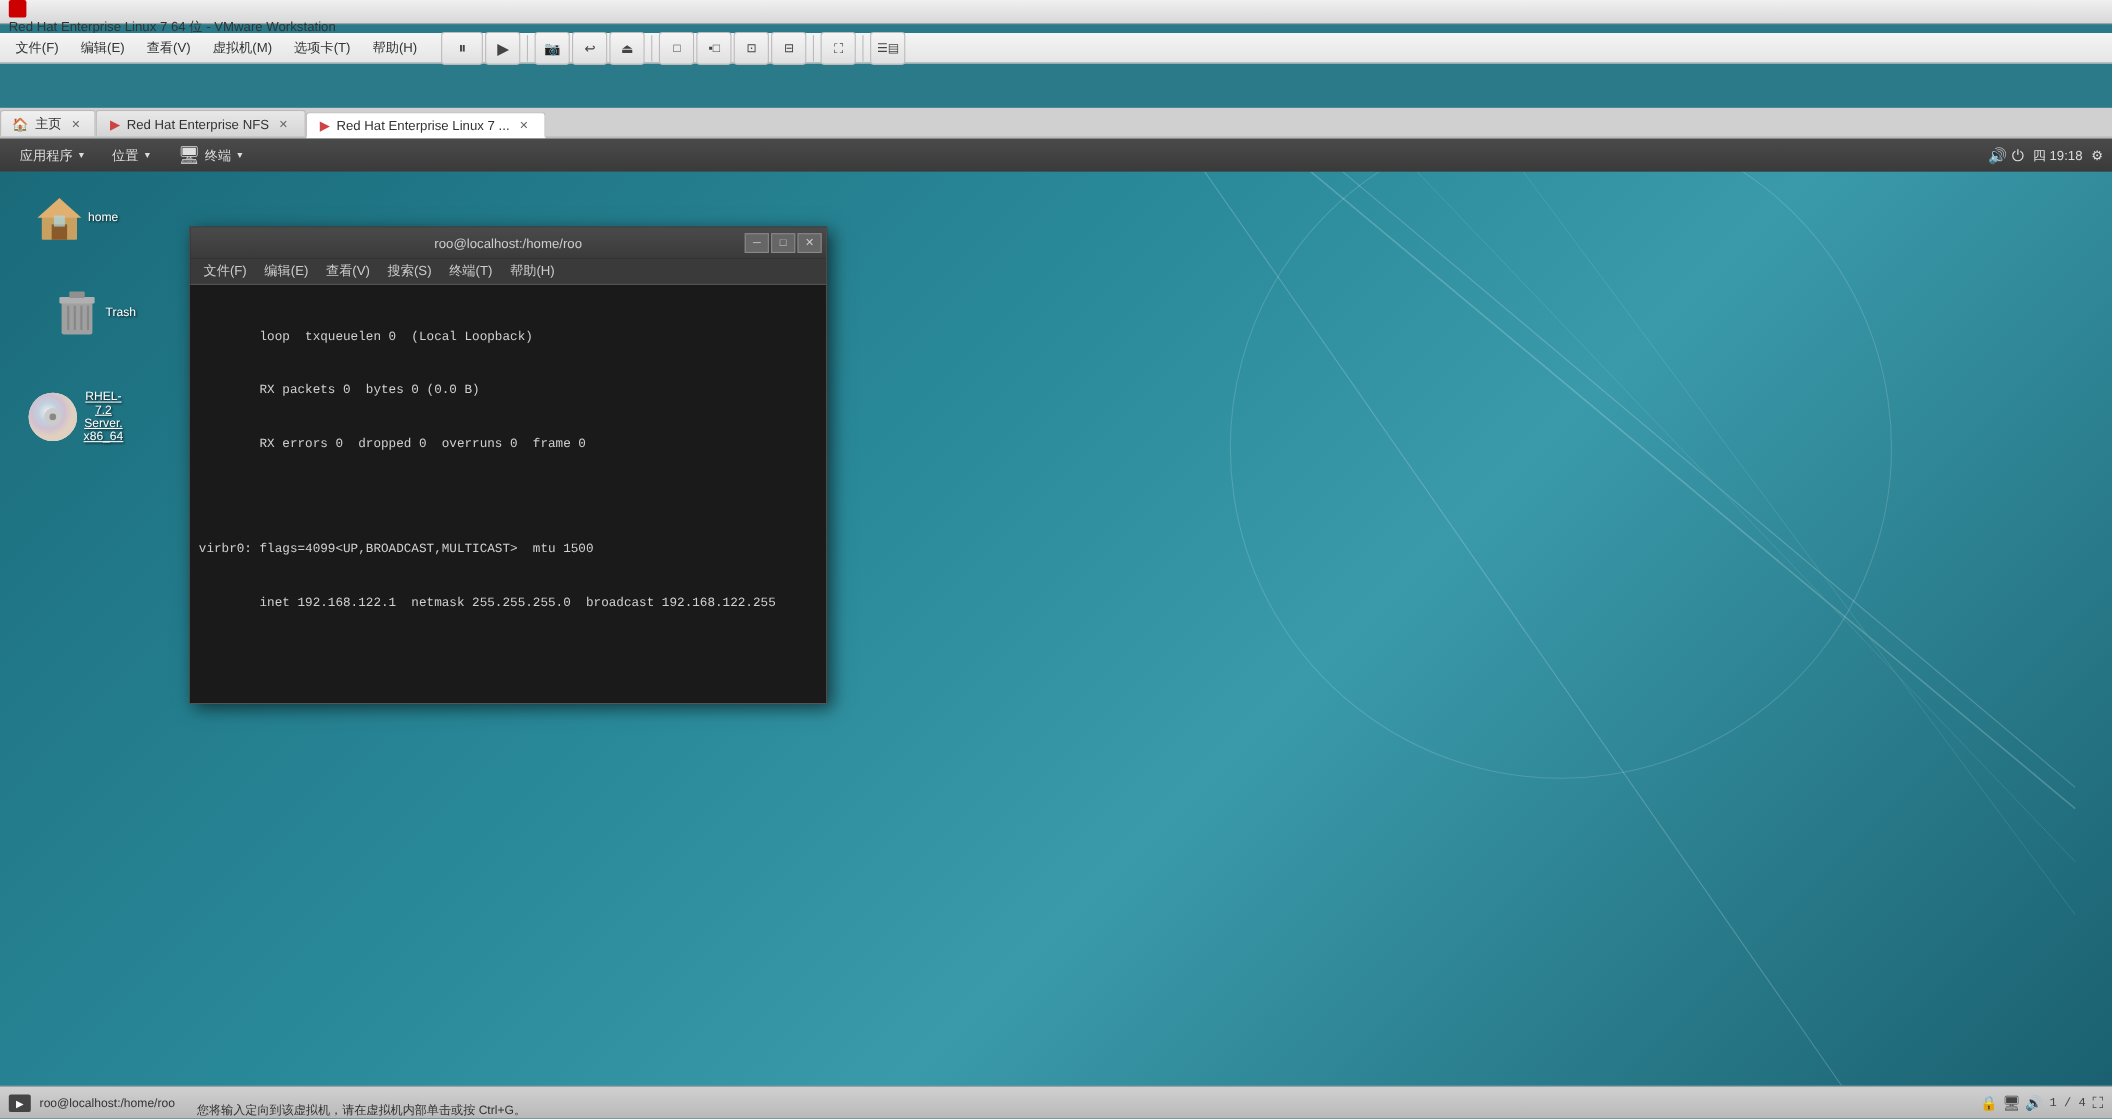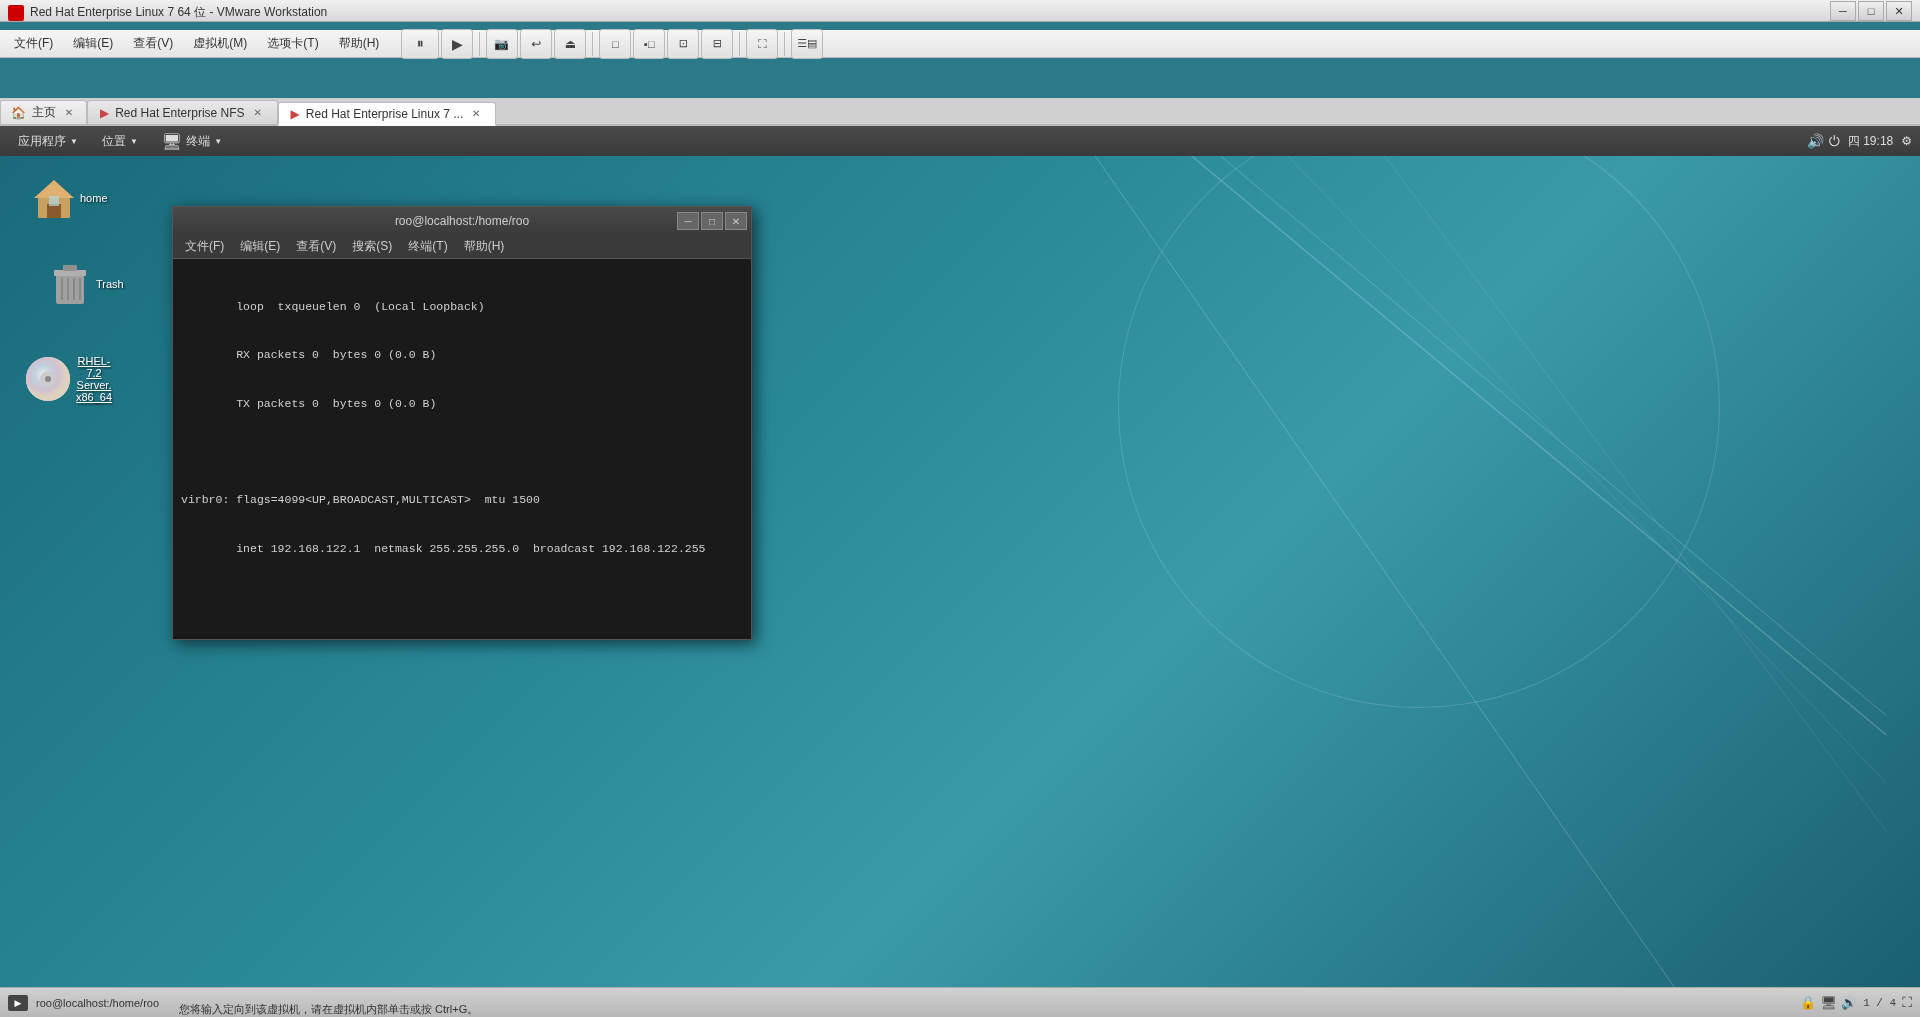--- a/index.html
+++ b/index.html
@@ -12,26 +12,27 @@
       position: relative;
     }
 
     
     #vmware-titlebar {
       width: 100%;
       height: 22px;
       background: linear-gradient(to bottom, #f0f0f0, #d8d8d8);
       border-bottom: 1px solid #aaa;
       display: flex;
-      align-items: flex-end;
+      align-items: flex-start;
       padding: 0 8px;
       position: absolute;
       top: 0;
       left: 0;
       z-index: 100;
+      flex-direction: column;
     }
     #vmware-titlebar .title-icon {
       width: 16px;
       height: 16px;
       background: #cc0000;
       border-radius: 2px;
       margin-right: 6px;
       flex-shrink: 0;
     }
     #vmware-titlebar .title-text {
@@ -515,21 +516,21 @@
       <span class="term-menu-item">编辑(E)</span>
       <span class="term-menu-item">查看(V)</span>
       <span class="term-menu-item">搜索(S)</span>
       <span class="term-menu-item">终端(T)</span>
       <span class="term-menu-item">帮助(H)</span>
     </div>
 
     <div id="terminal-content">
       <span class="term-line">        loop  txqueuelen 0  (Local Loopback)</span>
       <span class="term-line">        RX packets 0  bytes 0 (0.0 B)</span>
-      <span class="term-line">        TX packets 0  bytes 0 (0.0 B)</span>
+      <span class="term-line">        RX errors 0  dropped 0  overruns 0  frame 0</span>
       <span class="term-line"> </span>
       <span class="term-line">virbr0: flags=4099&lt;UP,BROADCAST,MULTICAST&gt;  mtu 1500</span>
       <span class="term-line">        inet 192.168.122.1  netmask 255.255.255.0  broadcast 192.168.122.255</span>
       
       
       
       
       
       
       

